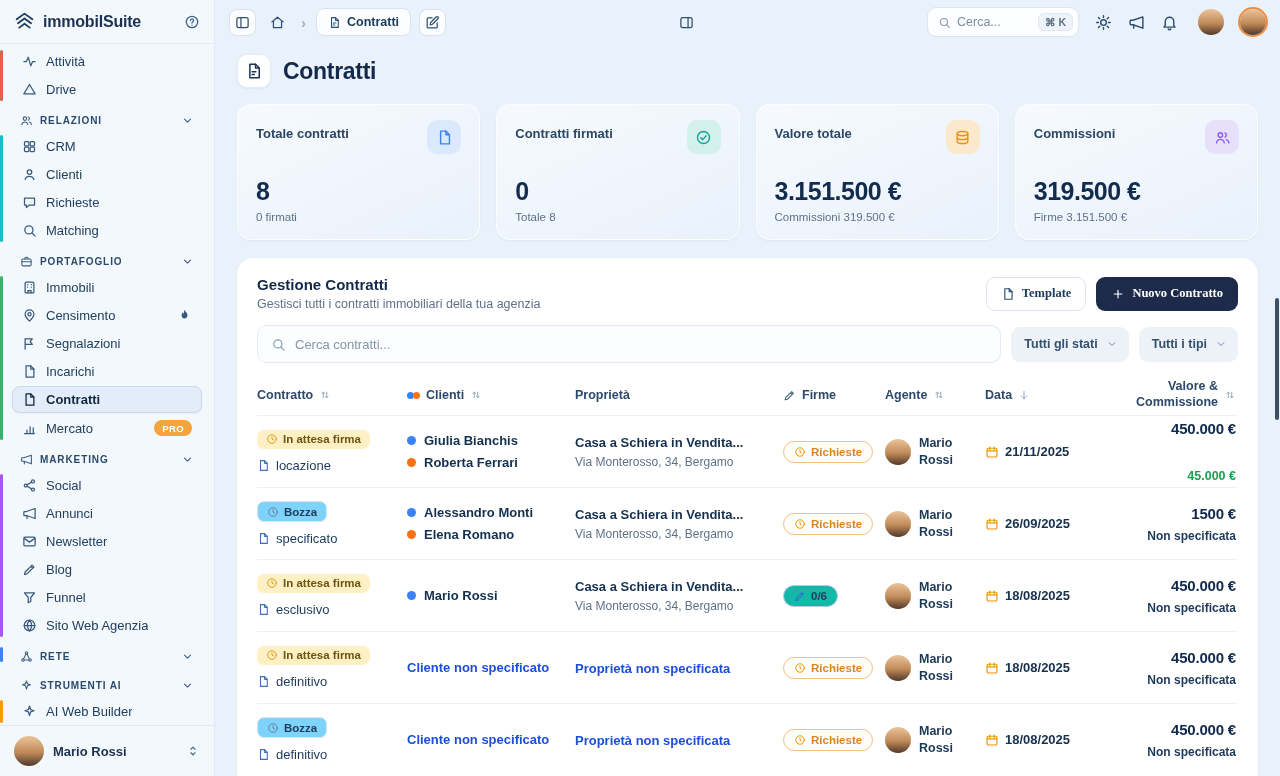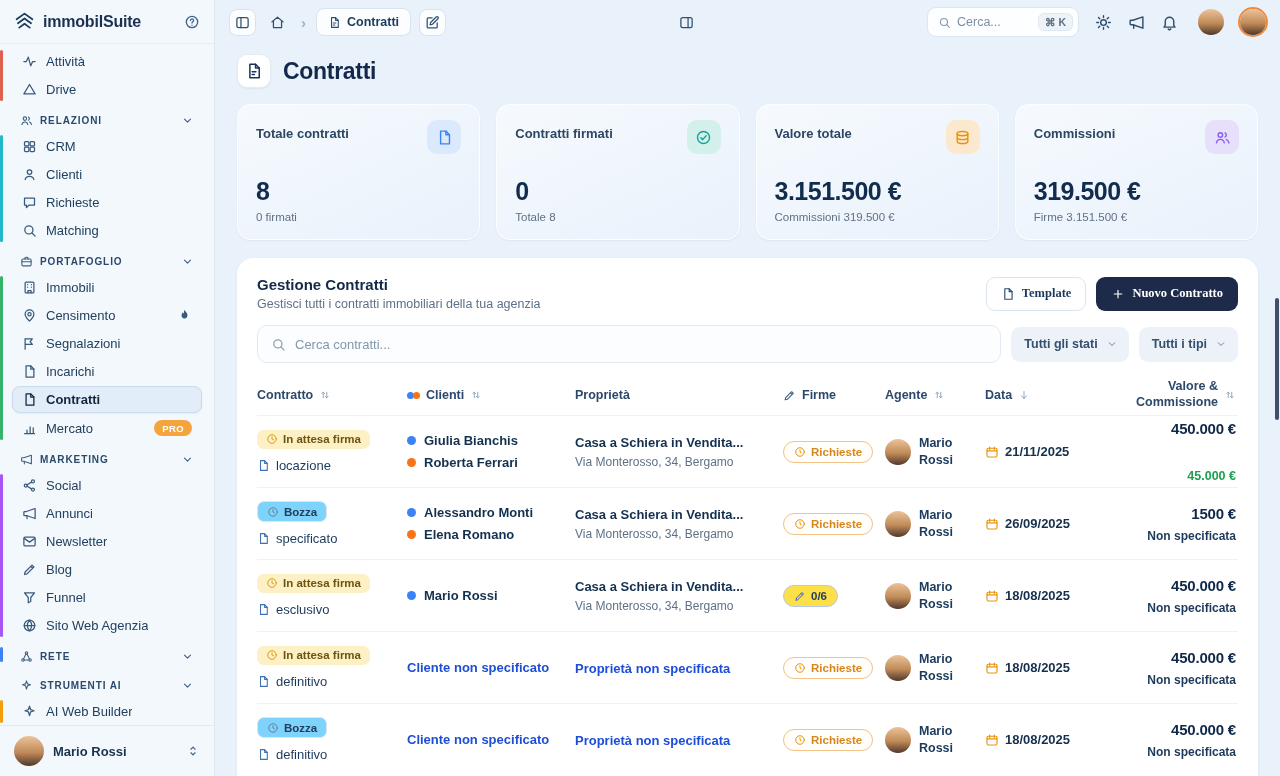--- a/index.html
+++ b/index.html
@@ -113,21 +113,21 @@
   .c-clients { display:flex; flex-direction:column; gap:7px; }
   .client { display:flex; align-items:center; gap:8px; }
   .dot { width:9px; height:9px; border-radius:50%; flex:none; }
   .cname { font-size:13px; font-weight:600; color:#14304f; }
   .ph { font-size:13px; font-weight:600; color:#1d4ed8; }
   .ptitle { font-size:13px; font-weight:700; color:#14304f; white-space:nowrap; overflow:hidden; text-overflow:ellipsis; max-width:196px; }
   .psub { font-size:12px; color:#5e7186; margin-top:5px; }
   .pill { display:inline-flex; align-items:center; gap:5px; padding:4px 10px; border-radius:999px; font-size:11.5px; font-weight:700; background:#fffefb; cursor:pointer; }
   .pill.richieste { border:1px solid #f2c288; color:#d9861c; }
   .pill.richieste .pic { color:#e8940a; }
-  .pill.count { border:1px solid #b9c8ea; color:#1d3a5c; background:#fde047; }
+  .pill.count { border:1px solid #b9c8ea; color:#1d3a5c; background:#14b8a6; }
   .pill.count .pic { color:#3b5bd0; }
   .pic { font-size:12px; }
   .c-agent { display:flex; align-items:center; gap:8px; }
   .aname { font-size:12.5px; font-weight:600; color:#1d3a5c; width:48px; line-height:1.3; }
   .c-date { display:flex; align-items:center; gap:6px; }
   .cal { font-size:14px; color:#e8940a; }
   .dtext { font-size:13px; font-weight:700; color:#16304d; }
   .c-val { text-align:right; padding-right:2px; }
   .vmain { font-size:15px; font-weight:800; color:#10294a; letter-spacing:-.2px; }
   .vsub { margin-top:7px; font-size:12px; font-weight:700; color:#1d3a5c; }

